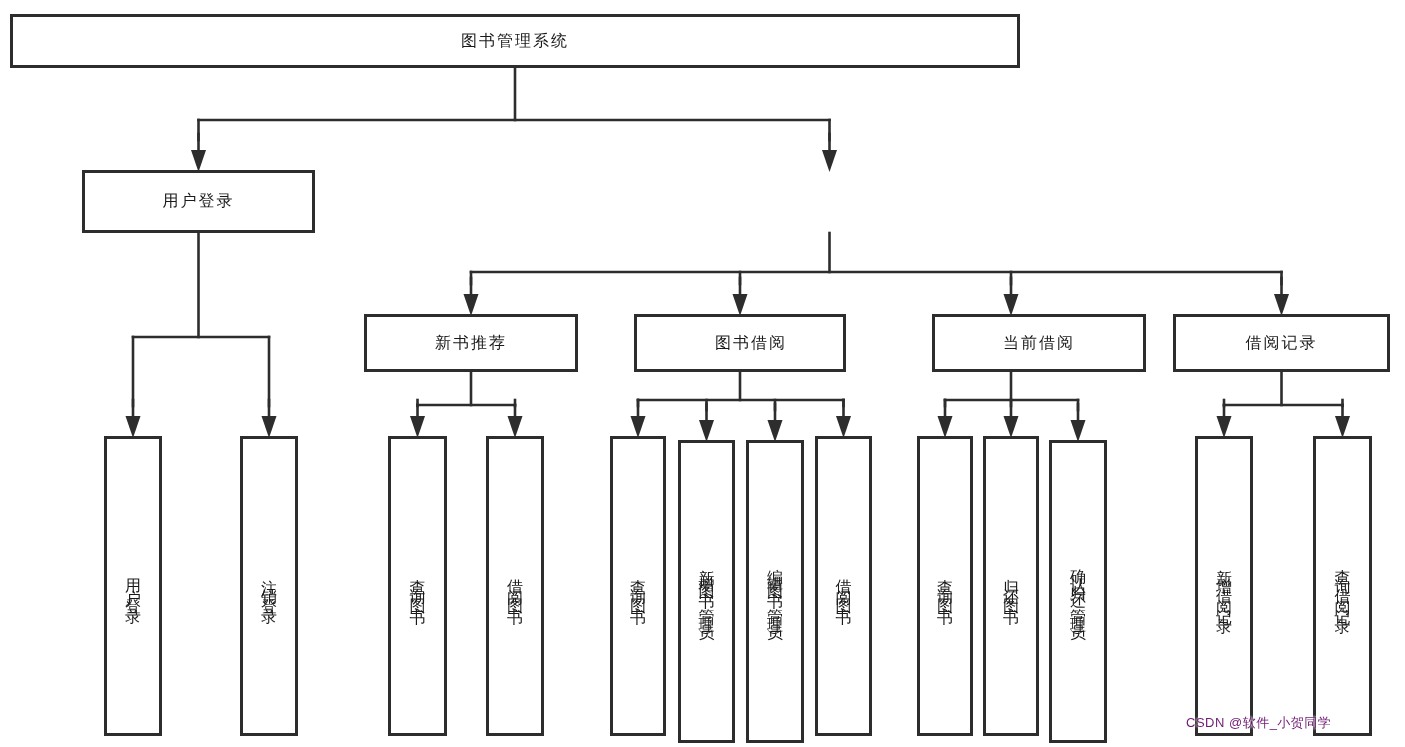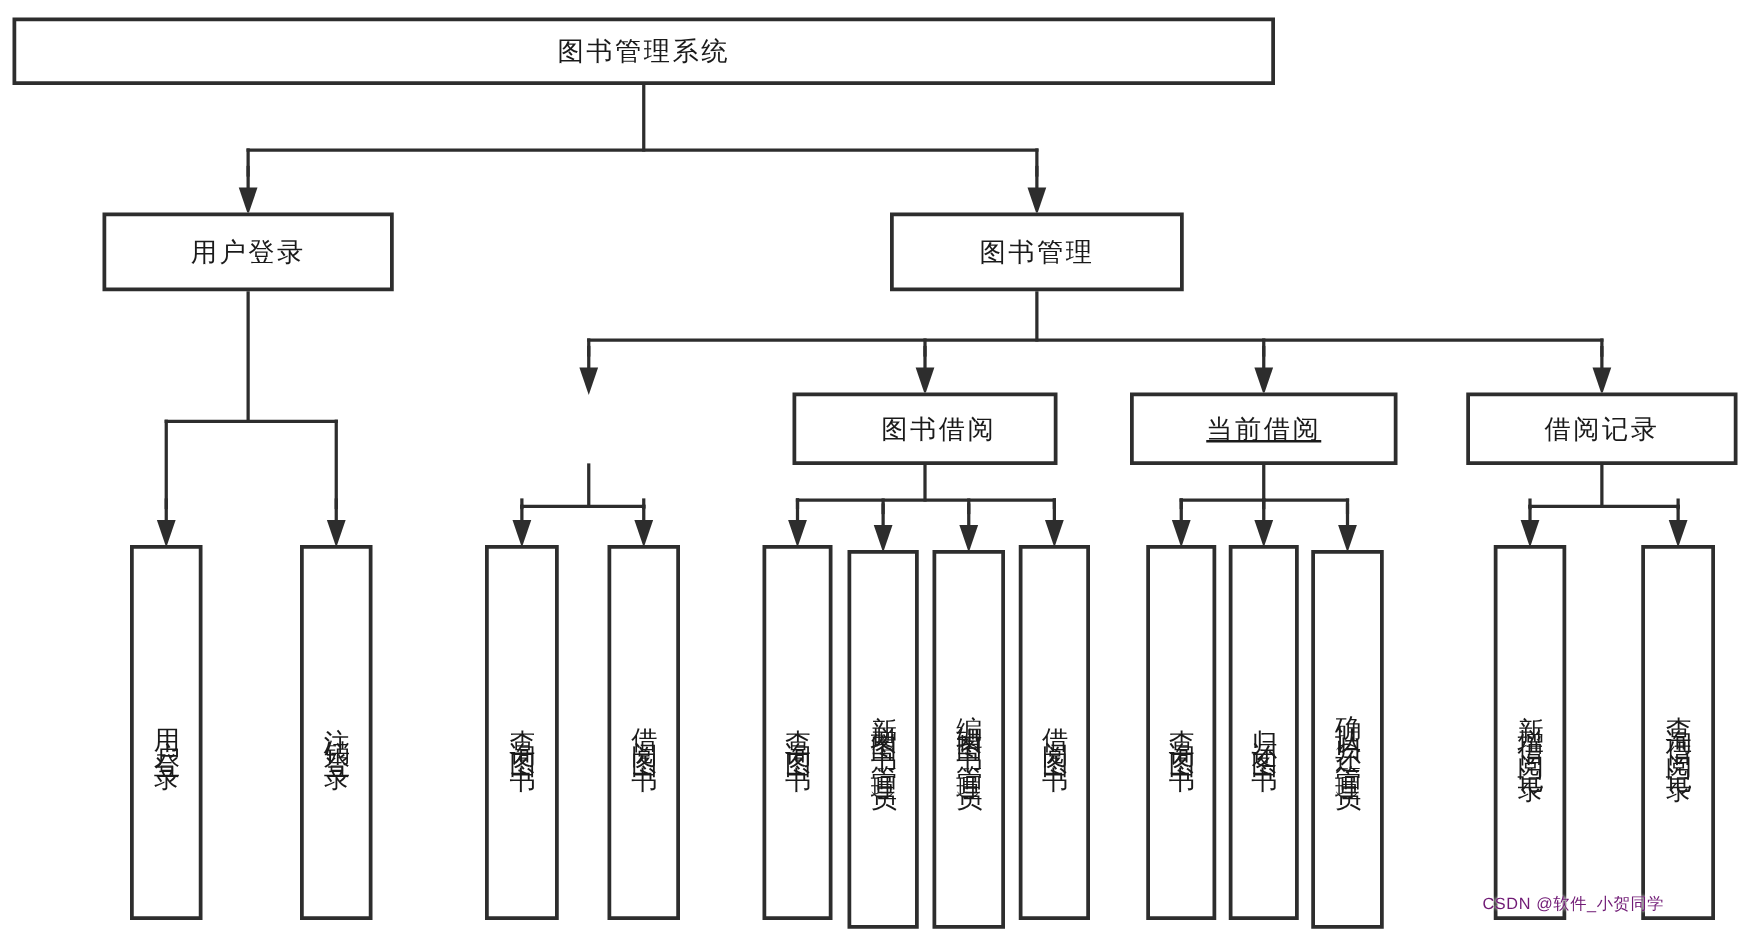--- a/index.html
+++ b/index.html
@@ -31,21 +31,21 @@
     position: absolute;
     box-sizing: border-box;
     border: 3px solid #2d2d2d;
     background: #ffffff;
     display: flex;
     align-items: center;
     justify-content: center;
     color: #1a1a1a;
   }
   .node .lbl {
-    font-size: 21px;
+    font-size: 16px;
     letter-spacing: 2px;
     white-space: nowrap;
     text-align: right;
   }
   .node.vert .lbl {
     writing-mode: vertical-rl;
     text-orientation: mixed;
     letter-spacing: 10px;
     white-space: normal;
     line-height: 1;
@@ -143,27 +143,27 @@
       <line x1="1342.5" y1="400" x2="1342.5" y2="420" stroke="#2d2d2d" stroke-width="2.6" stroke-linecap="square"></line>
       <polygon points="1335,416 1350,416 1342.5,438" fill="#2d2d2d"></polygon>
     </svg>
 
   <div class="node" style="left: 10px; top: 14px; width: 1010px; height: 54px;">
       <span class="lbl">图书管理系统</span>
     </div>
     <div class="node" style="left: 82px; top: 170px; width: 233px; height: 63px;">
       <span class="lbl">用户登录</span>
     </div>
-    <div class="node" style="left: 712px; top: 170px; width: 235px; height: 63px;">
-      <span class="lbl">图书管理</span>
+    <div class="node" style="left: 364px; top: 314px; width: 214px; height: 58px;">
+      <span class="lbl">新书推荐</span>
     </div>
     <div class="node" style="left: 634px; top: 314px; width: 212px; height: 58px; padding-left: 22px;">
       <span class="lbl">图书借阅</span>
     </div>
-    <div class="node" style="left: 904px; top: 314px; width: 214px; height: 58px; text-decoration: underline;">
+    <div class="node" style="left: 932px; top: 314px; width: 214px; height: 58px;">
       <span class="lbl">当前借阅</span>
     </div>
     <div class="node" style="left: 1173px; top: 314px; width: 217px; height: 58px; font-family: Liberation Mono, monospace;">
       <span class="lbl">借阅记录</span>
     </div>
     <div class="node vert" style="left: 104px; top: 436px; width: 58px; height: 300px;">
       <span class="lbl">用户登录</span>
     </div>
     <div class="node vert" style="left: 240px; top: 436px; width: 58px; height: 300px;">
       <span class="lbl">注销登录</span>

